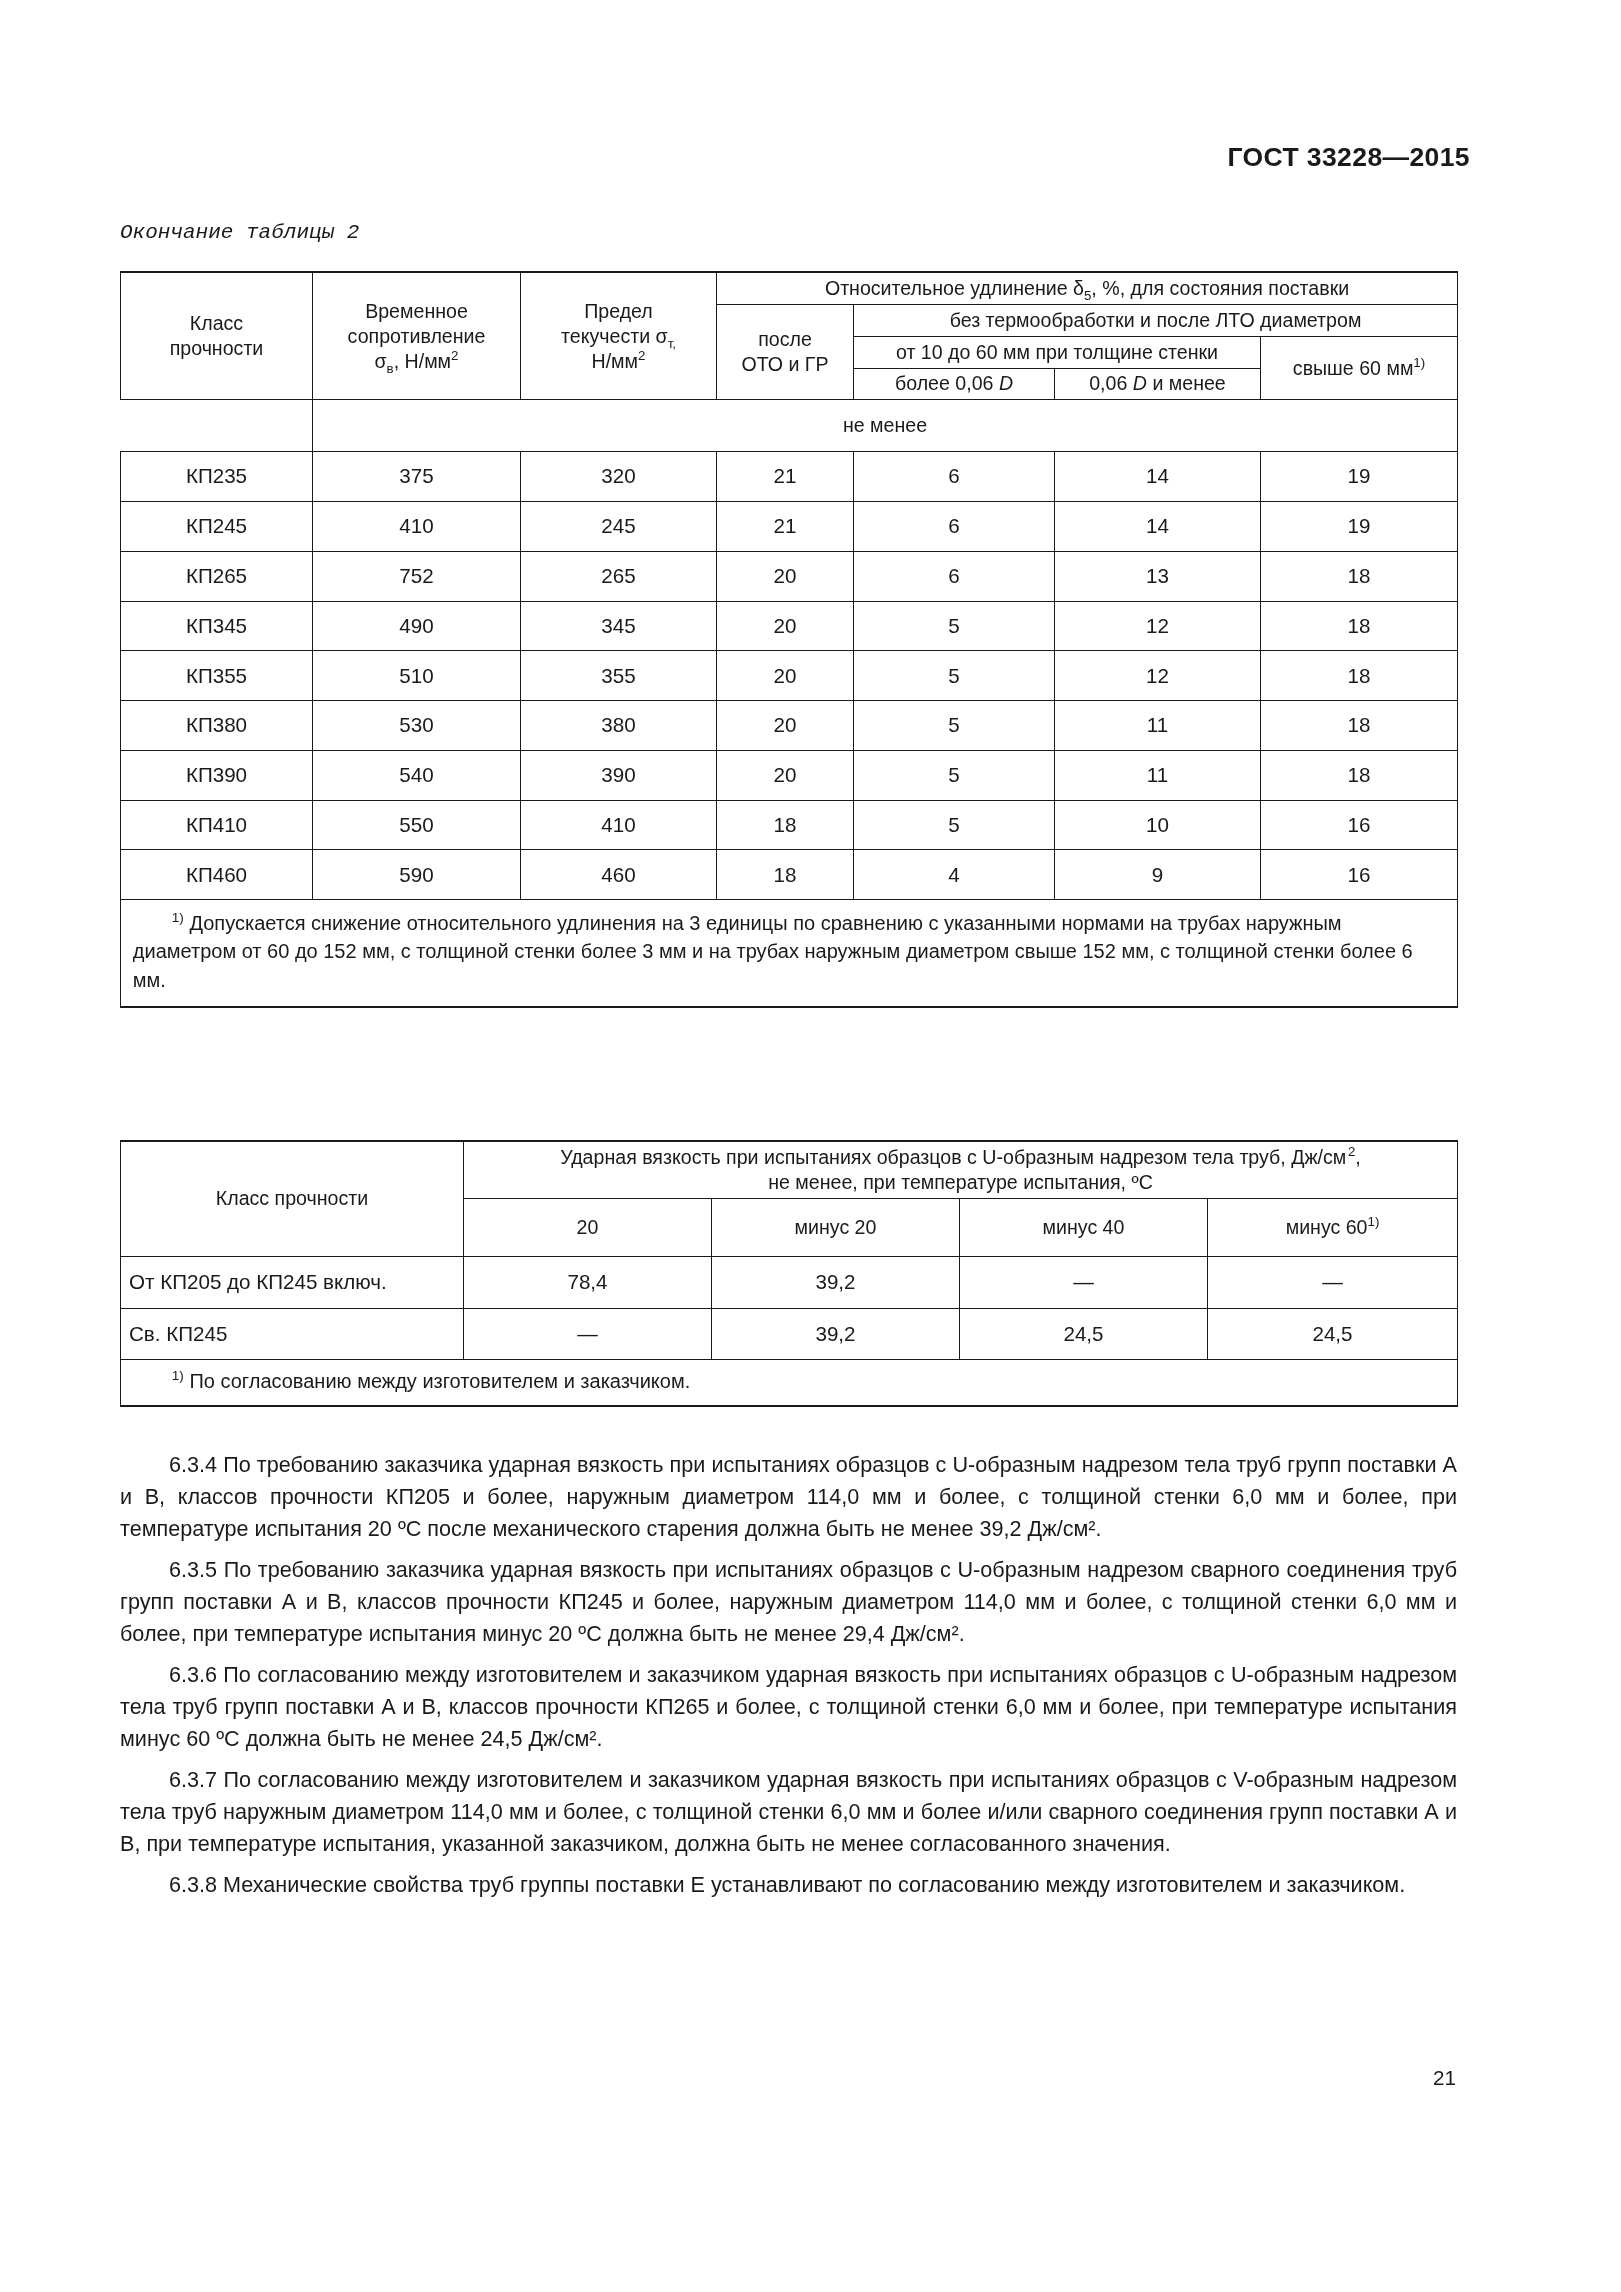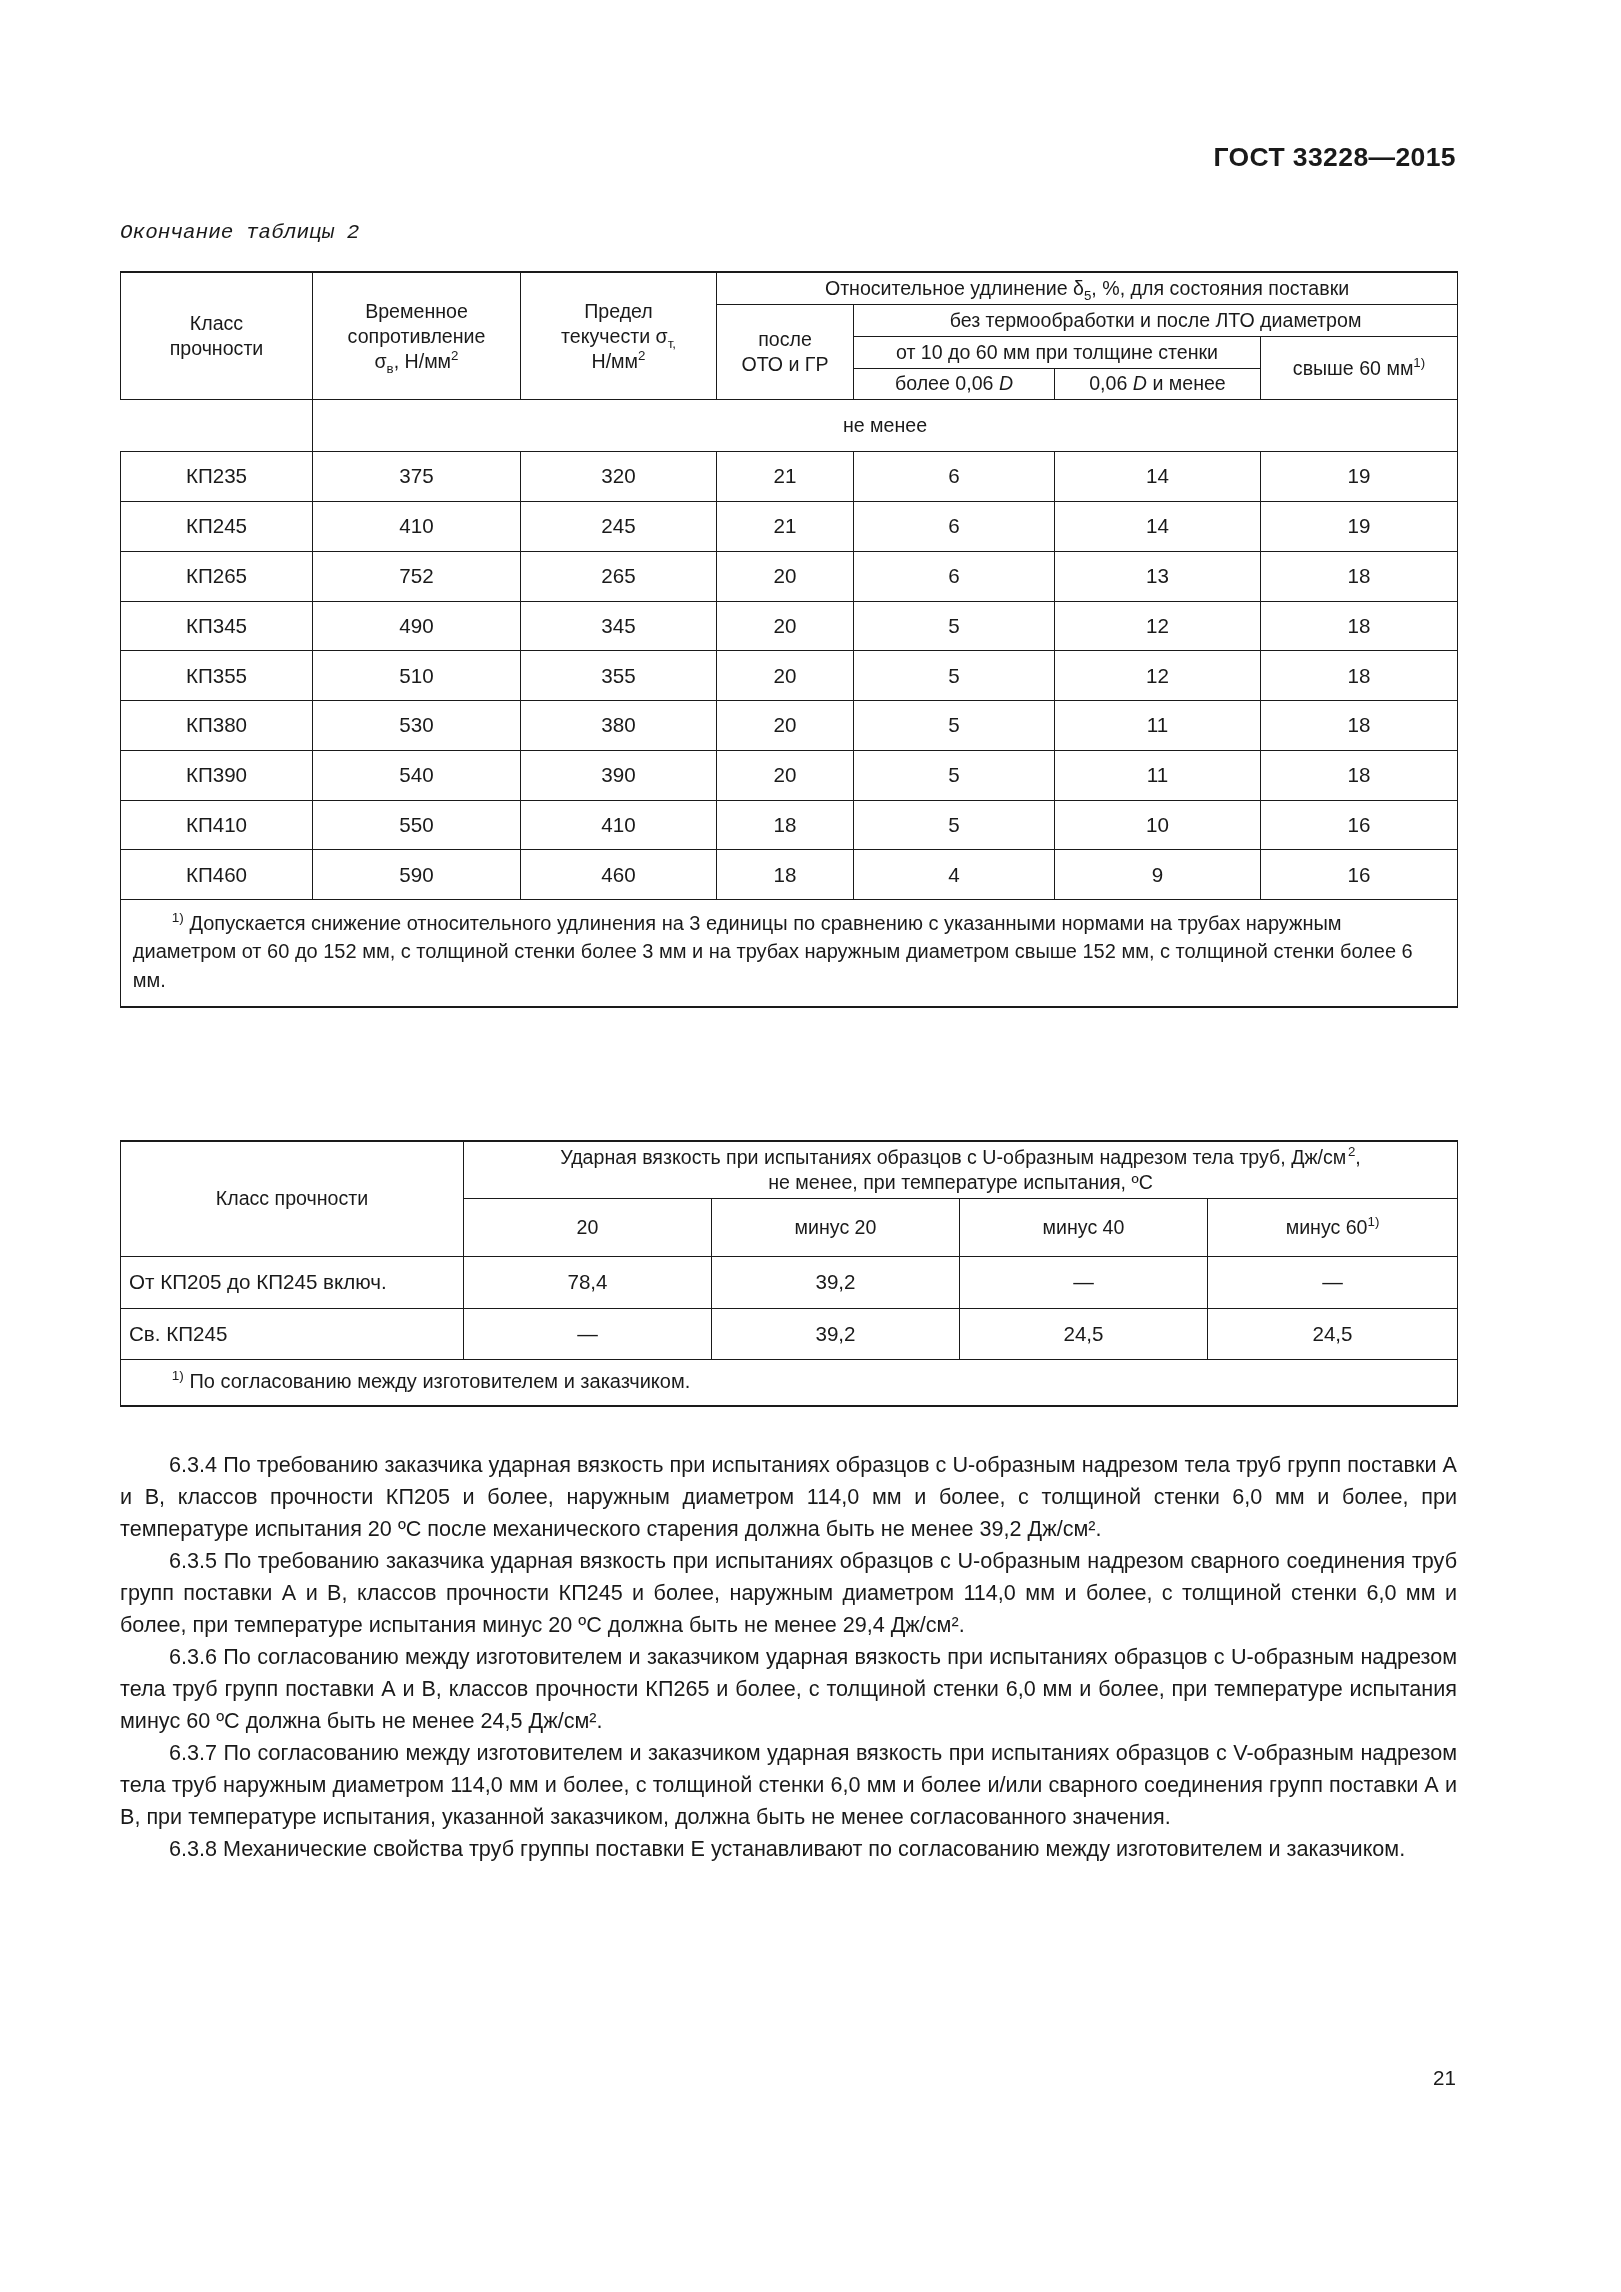--- a/index.html
+++ b/index.html
@@ -18,21 +18,21 @@
   .page {
     position: absolute;
     left: 0; top: 0;
     width: 1621px;
     height: 2293px;
   }
 
   
   .doc-header {
     position: absolute;
-    right: 165px;
+    right: 151px;
     top: 142px;
     font-size: 26.5px;
     font-weight: bold;
     letter-spacing: 0.4px;
     white-space: nowrap;
   }
 
   
   .table2-caption {
     position: absolute;
@@ -121,21 +121,21 @@
     width: 1337px;
   }
   .body-text p {
     margin: 0 0 0 0;
     font-size: 21.6px;
     line-height: 32px;
     text-align: justify;
     text-indent: 49px;
     hyphens: manual;
   }
-  .body-text p + p { margin-top: 0px; }
+  .body-text p + p { margin-top: 9px; }
 
   
   .page-number {
     position: absolute;
     right: 165px;
     top: 2066px;
     font-size: 20.6px;
   }
 </style>
 </head>

